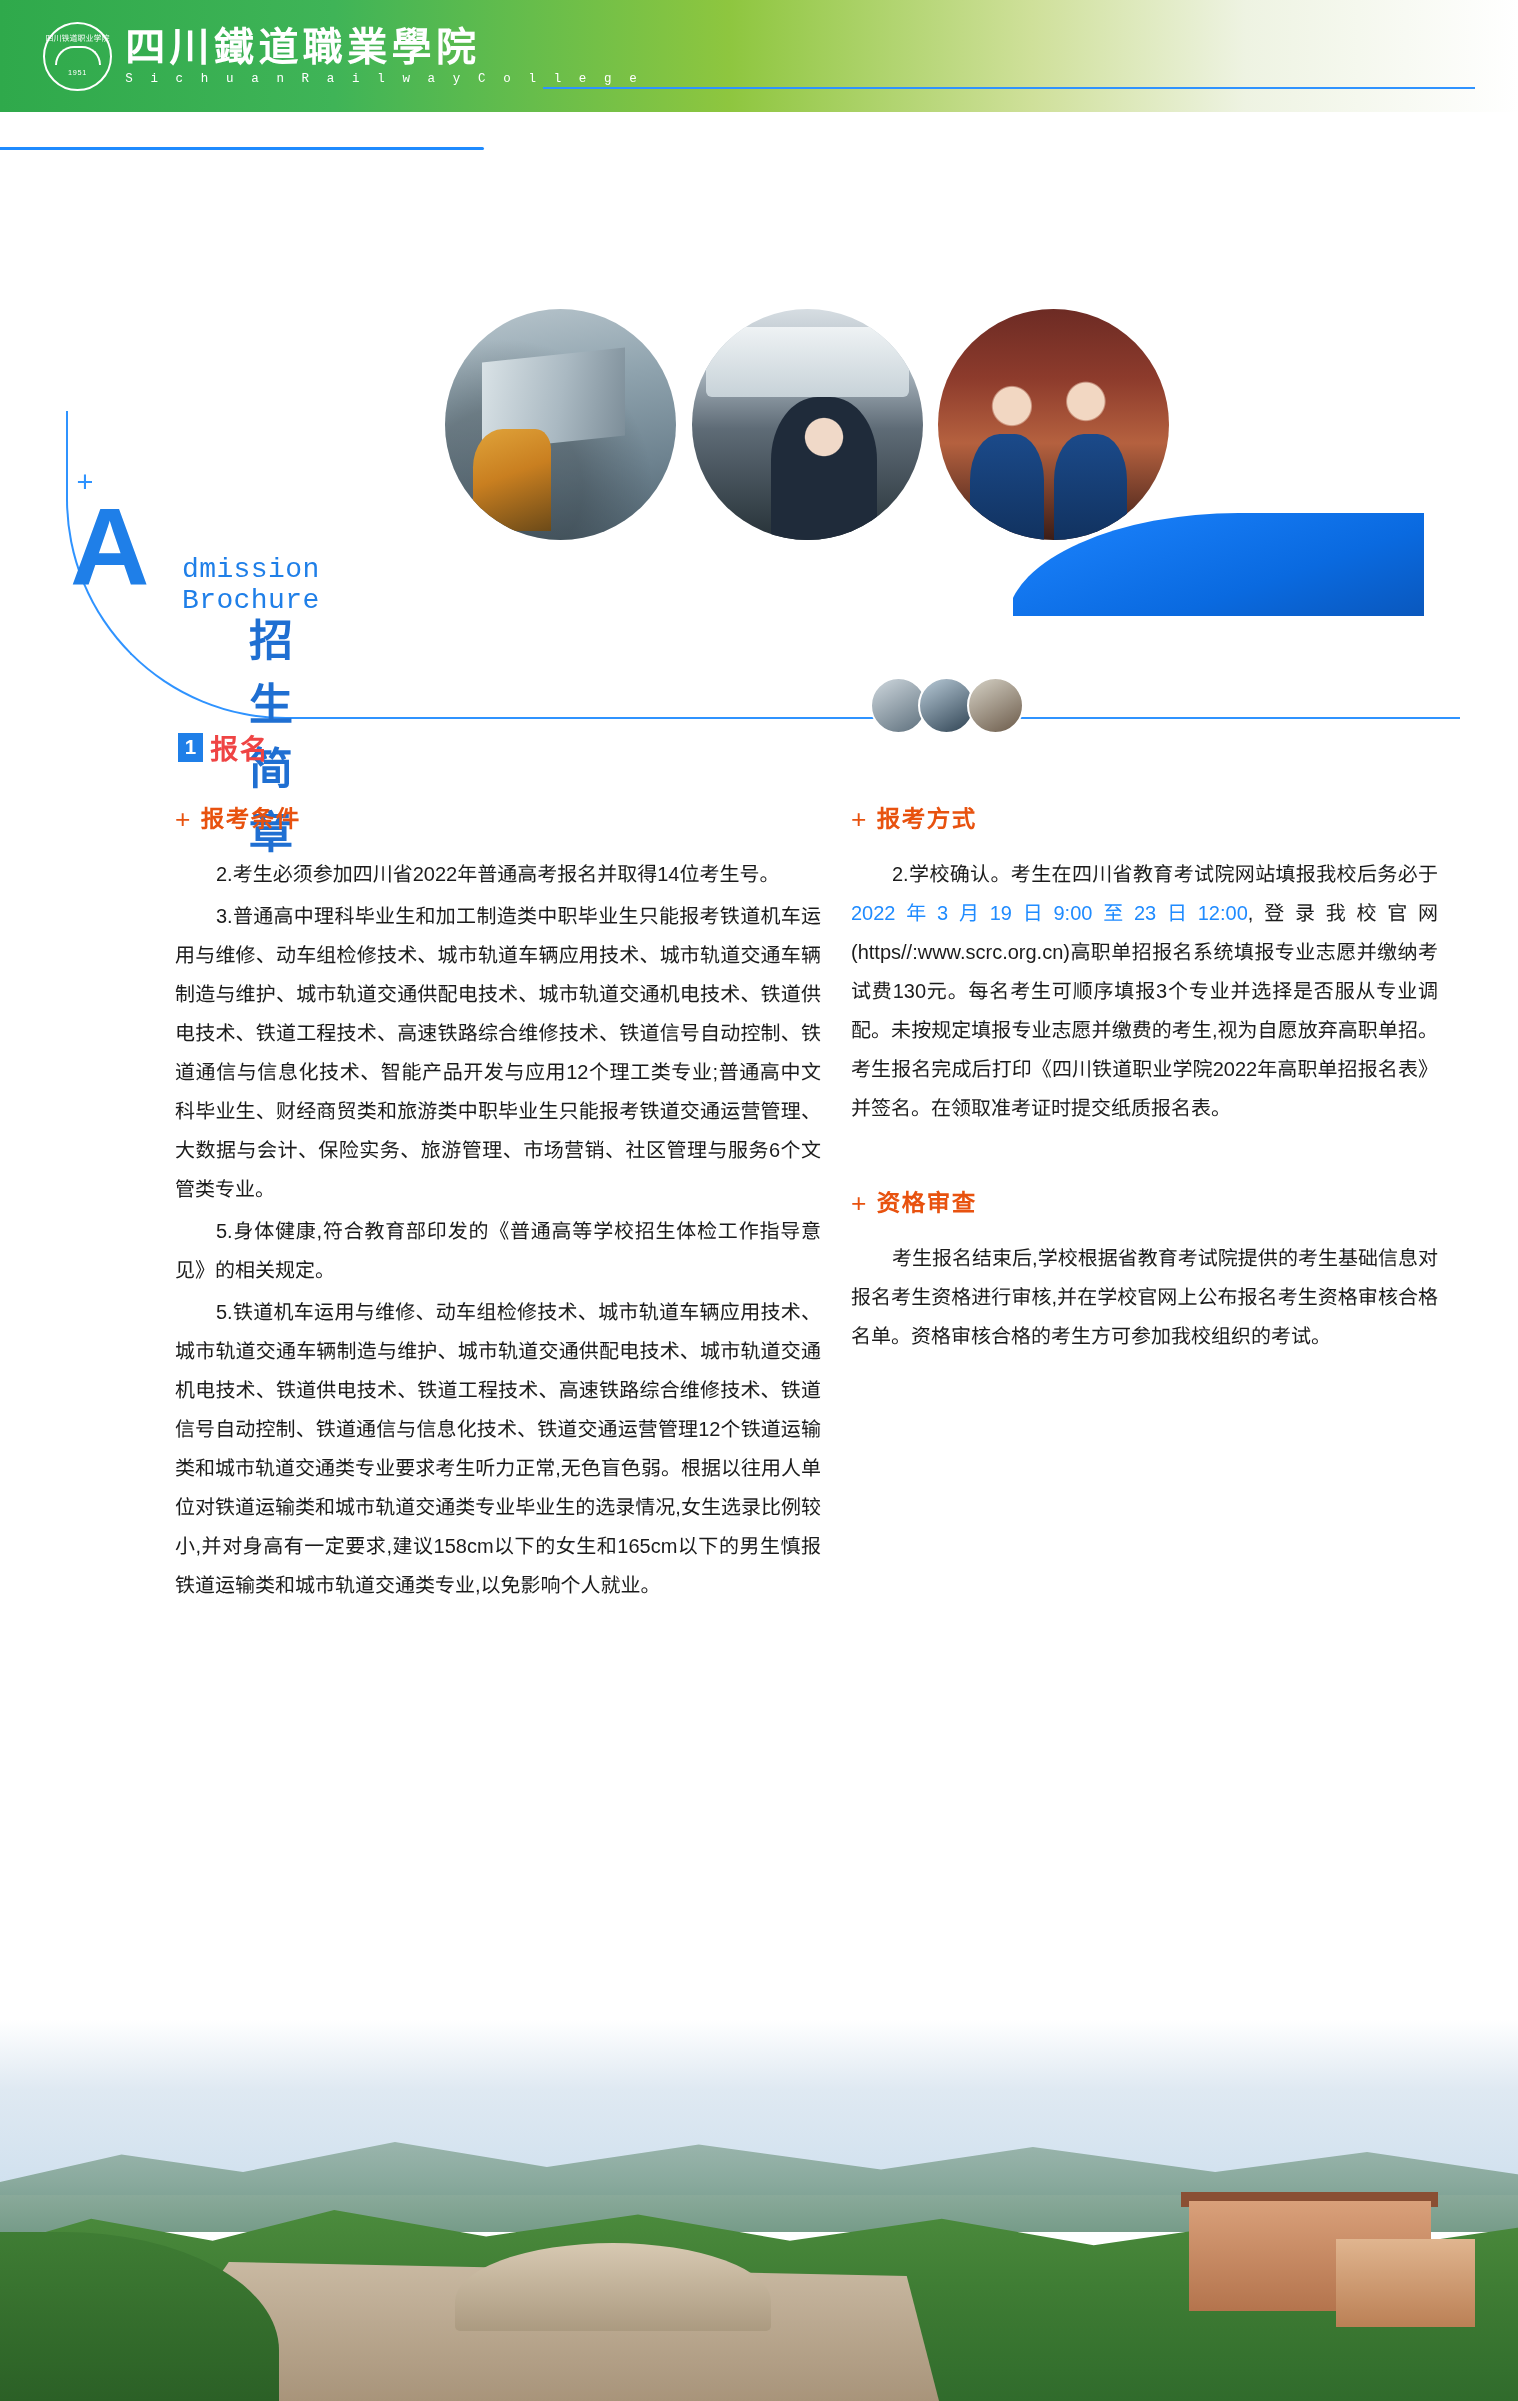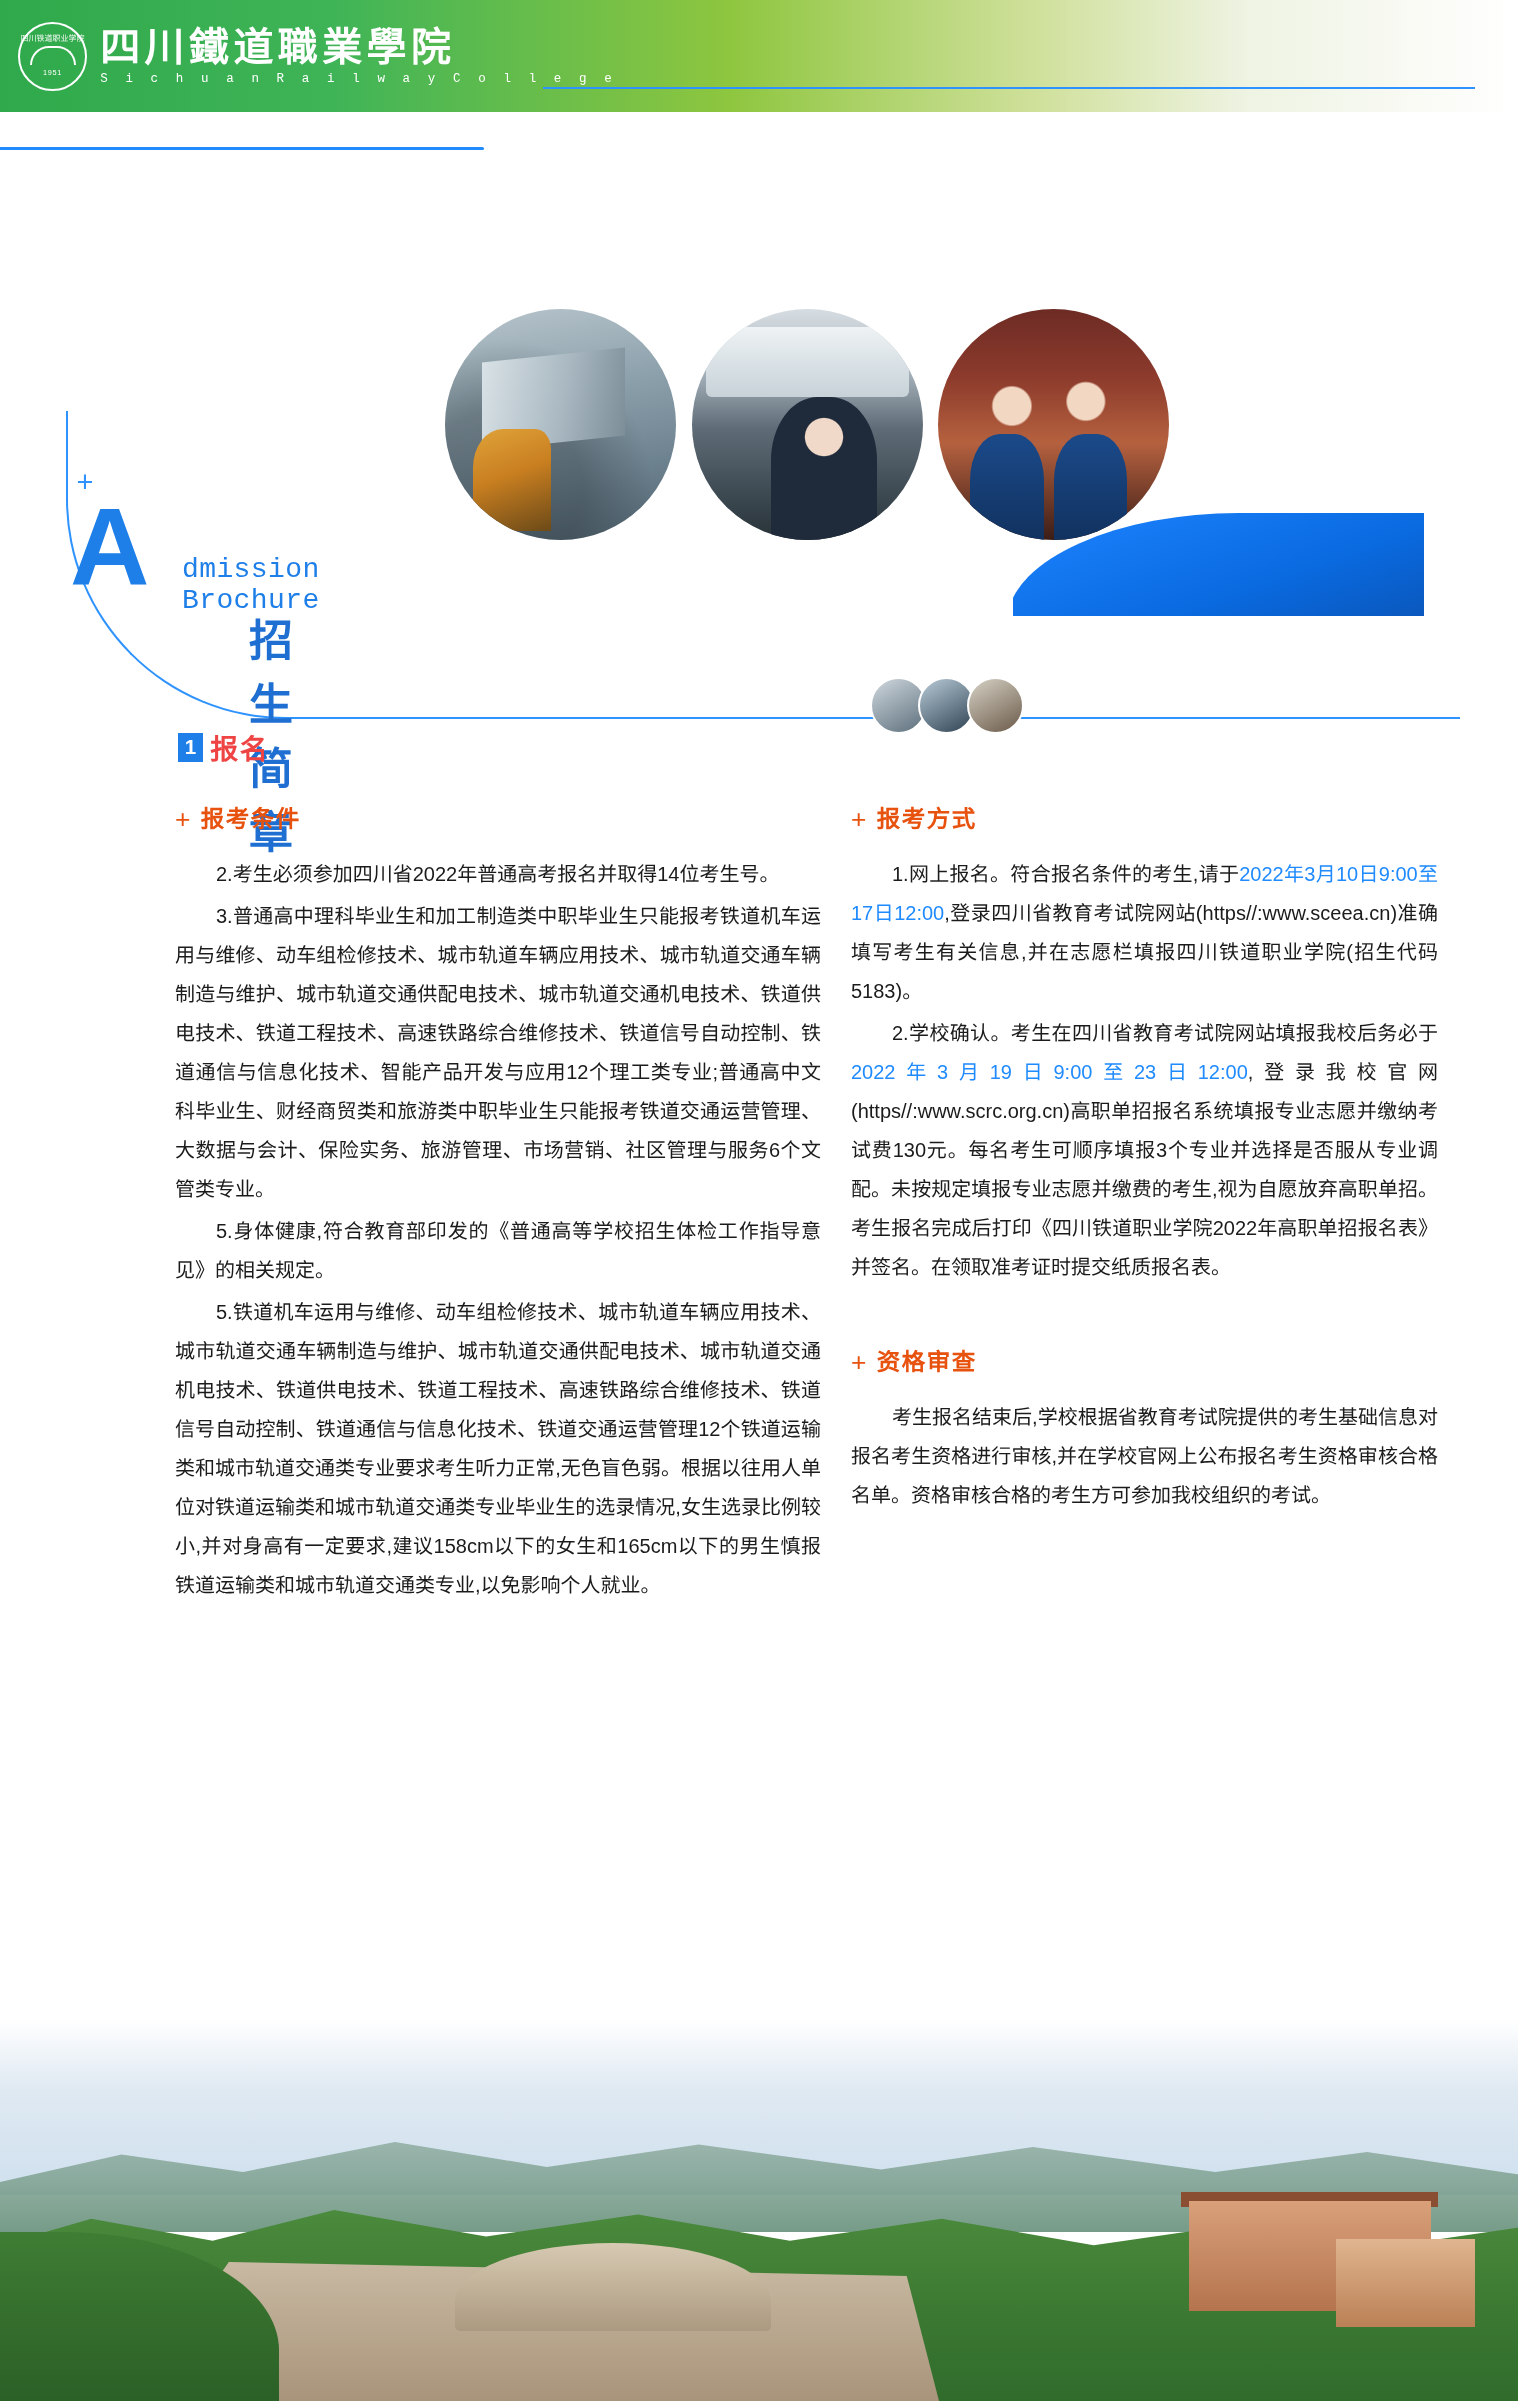--- a/index.html
+++ b/index.html
@@ -14,21 +14,21 @@
   }
 
   
   .header {
     position: absolute;
     left: 0; top: 0;
     width: 1519px; height: 112px;
     background: linear-gradient(90deg, #2fa94b 0%, #3fb457 22%, #8ec63f 48%, #cfe09a 68%, #eef3e2 82%, #ffffff 100%);
     display: flex;
     align-items: center;
-    padding-left: 18px;
+    padding-left: 43px;
   }
   .logo-mark {
     width: 69px; height: 69px;
     border-radius: 50%;
     border: 2.2px solid #ffffff;
     display: flex; align-items: center; justify-content: center;
     flex-direction: column;
     color: #ffffff;
     margin-right: 13.2px;
     flex: none;
@@ -322,21 +322,20 @@
   <p class="para">5.身体健康,符合教育部印发的《普通高等学校招生体检工作指导意见》的相关规定。</p>
   <p class="para">5.铁道机车运用与维修、动车组检修技术、城市轨道车辆应用技术、城市轨道交通车辆制造与维护、城市轨道交通供配电技术、城市轨道交通机电技术、铁道供电技术、铁道工程技术、高速铁路综合维修技术、铁道信号自动控制、铁道通信与信息化技术、铁道交通运营管理12个铁道运输类和城市轨道交通类专业要求考生听力正常,无色盲色弱。根据以往用人单位对铁道运输类和城市轨道交通类专业毕业生的选录情况,女生选录比例较小,并对身高有一定要求,建议158cm以下的女生和165cm以下的男生慎报铁道运输类和城市轨道交通类专业,以免影响个人就业。</p>
 </div>
 
 <div class="col col-right">
   <div class="sub-head">
     <span class="plus">+</span>
     <span>报考方式</span>
   </div>
 
-  <p class="para"><span>1.网上报名。符合报名条件的考生,请于</span><span class="blue">2022年3月10日9:00至17日12:00</span><span>,登录四川省教育考试院网站(https//:www.sceea.cn)准确填写考生有关信息,并在志愿栏填报四川铁道职业学院(招生代码5183)。</span></p>
 
   <p class="para"><span>2.学校确认。考生在四川省教育考试院网站填报我校后务必于</span><span class="blue">2022年3月19日9:00至23日12:00</span><span>,登录我校官网(https//:www.scrc.org.cn)高职单招报名系统填报专业志愿并缴纳考试费130元。每名考生可顺序填报3个专业并选择是否服从专业调配。未按规定填报专业志愿并缴费的考生,视为自愿放弃高职单招。考生报名完成后打印《四川铁道职业学院2022年高职单招报名表》并签名。在领取准考证时提交纸质报名表。</span></p>
 
   <div class="spacer-72"></div>
 
   <div class="sub-head">
     <span class="plus">+</span>
     <span>资格审查</span>
   </div>
   <p class="para">考生报名结束后,学校根据省教育考试院提供的考生基础信息对报名考生资格进行审核,并在学校官网上公布报名考生资格审核合格名单。资格审核合格的考生方可参加我校组织的考试。</p>

